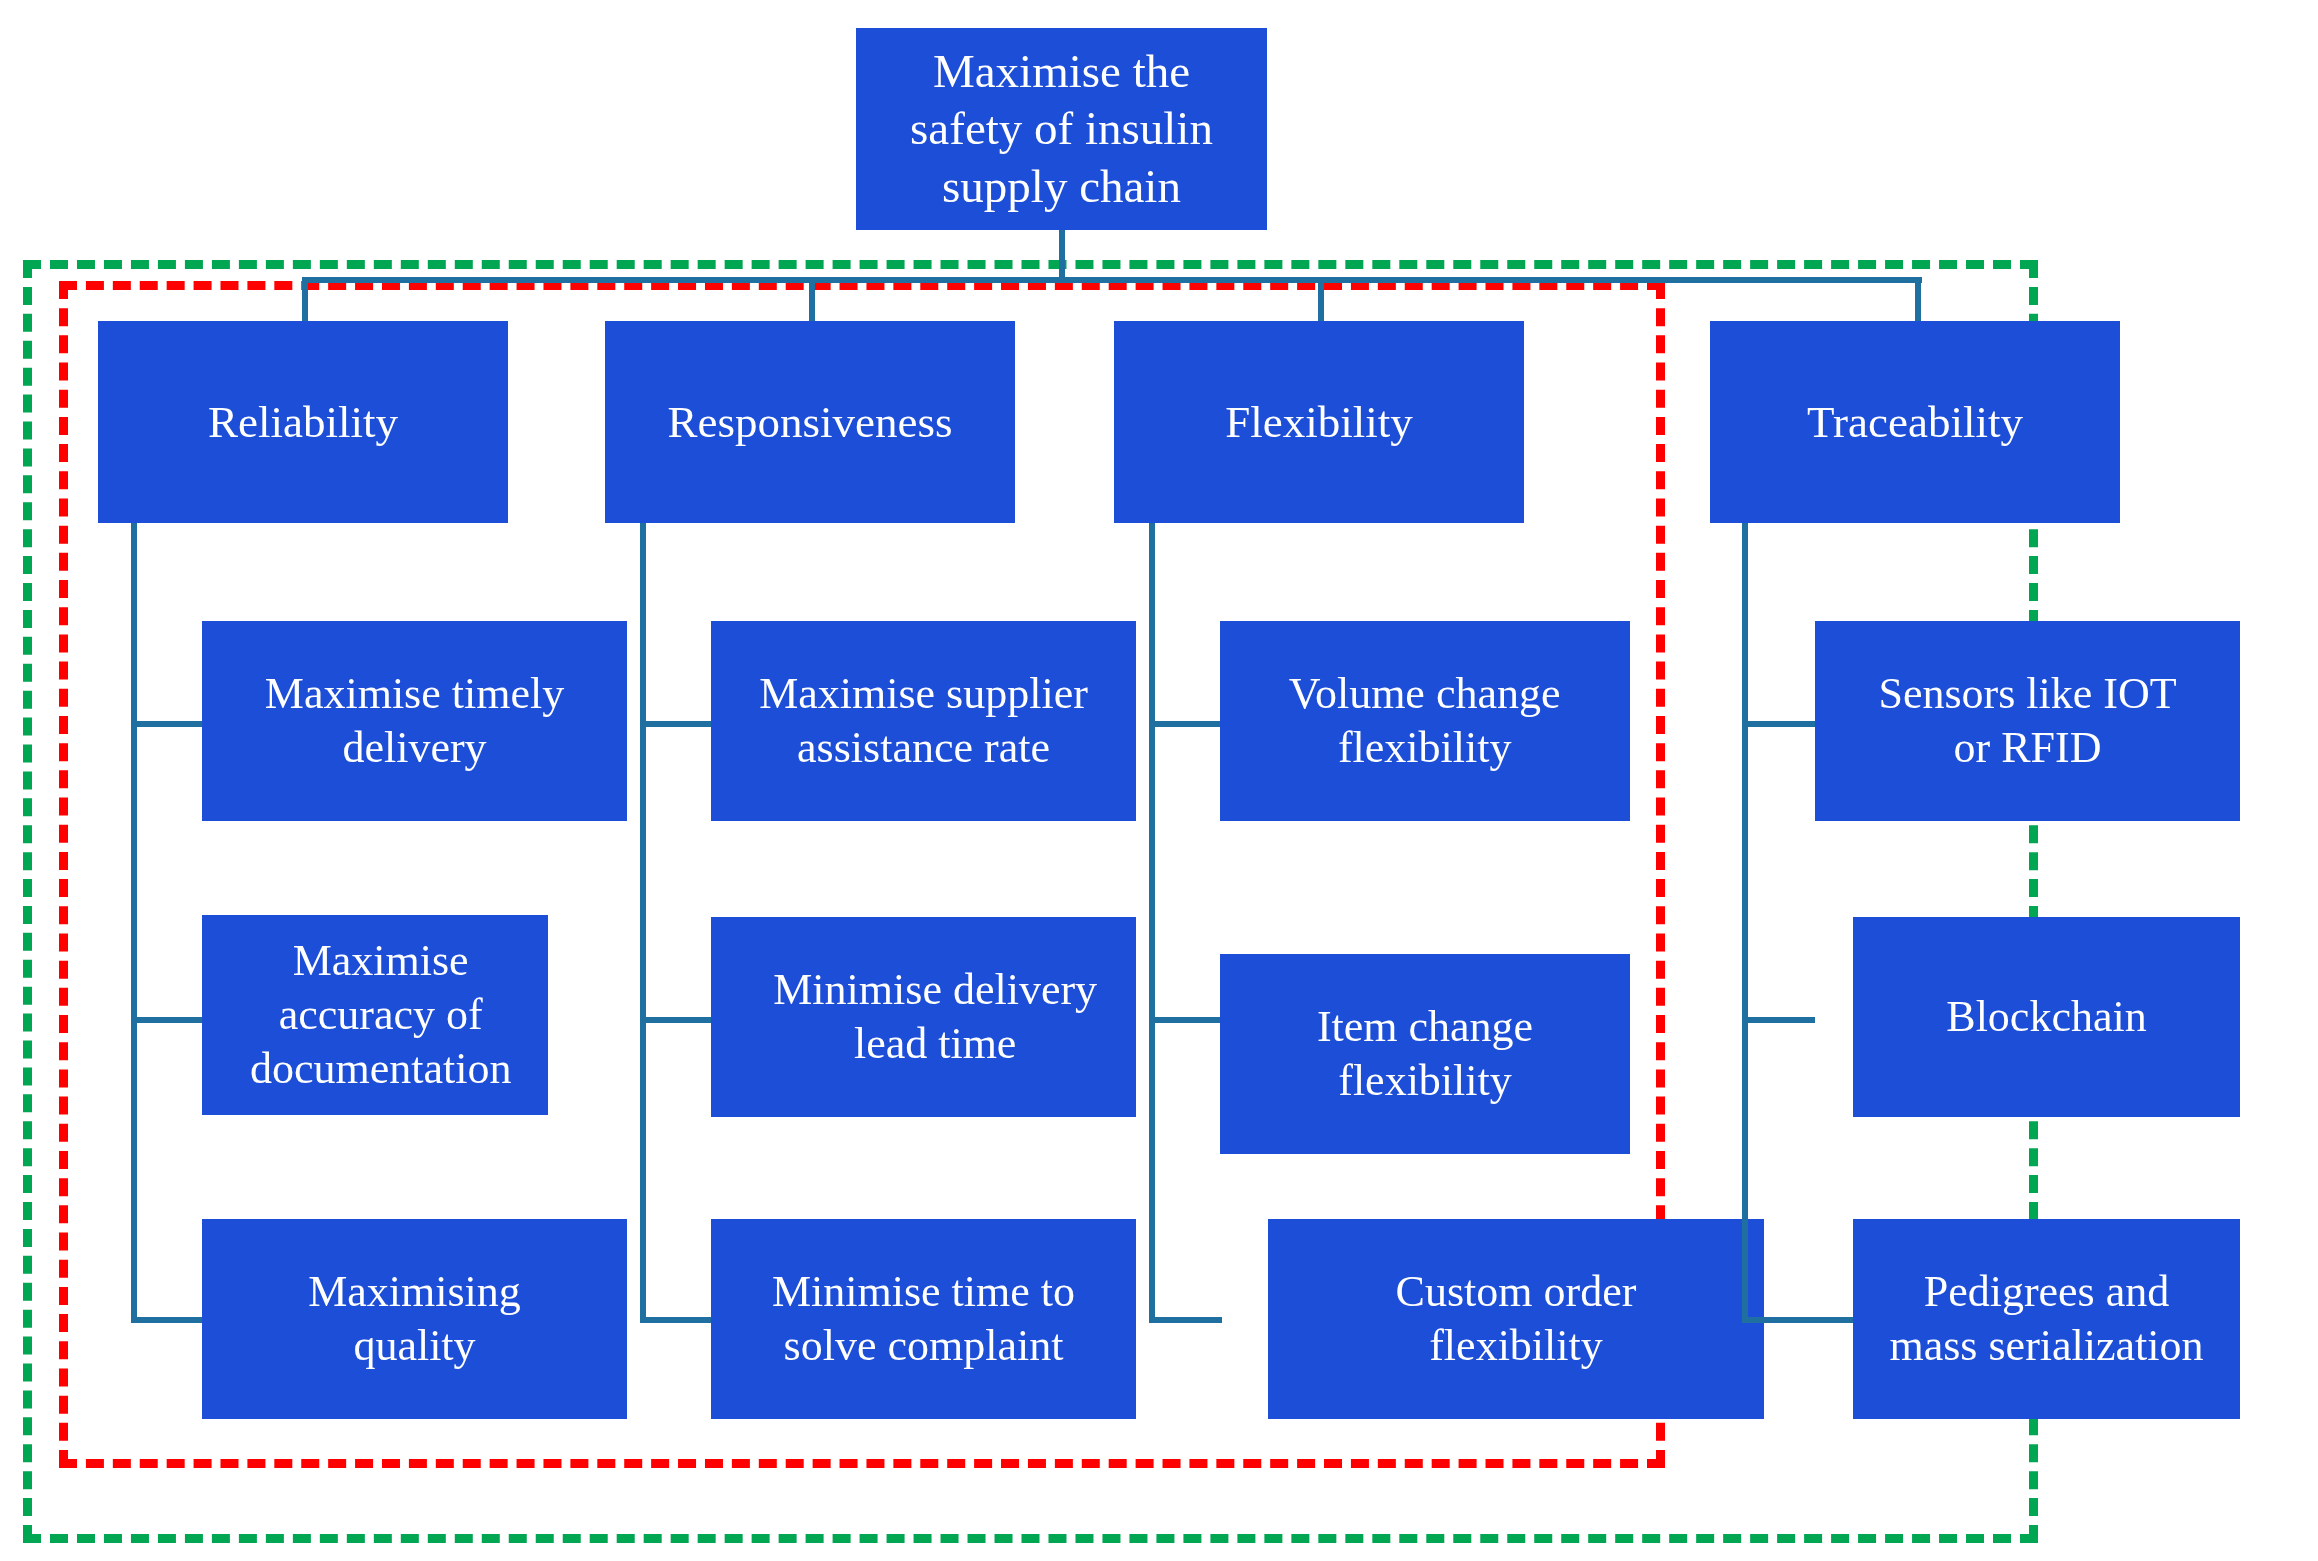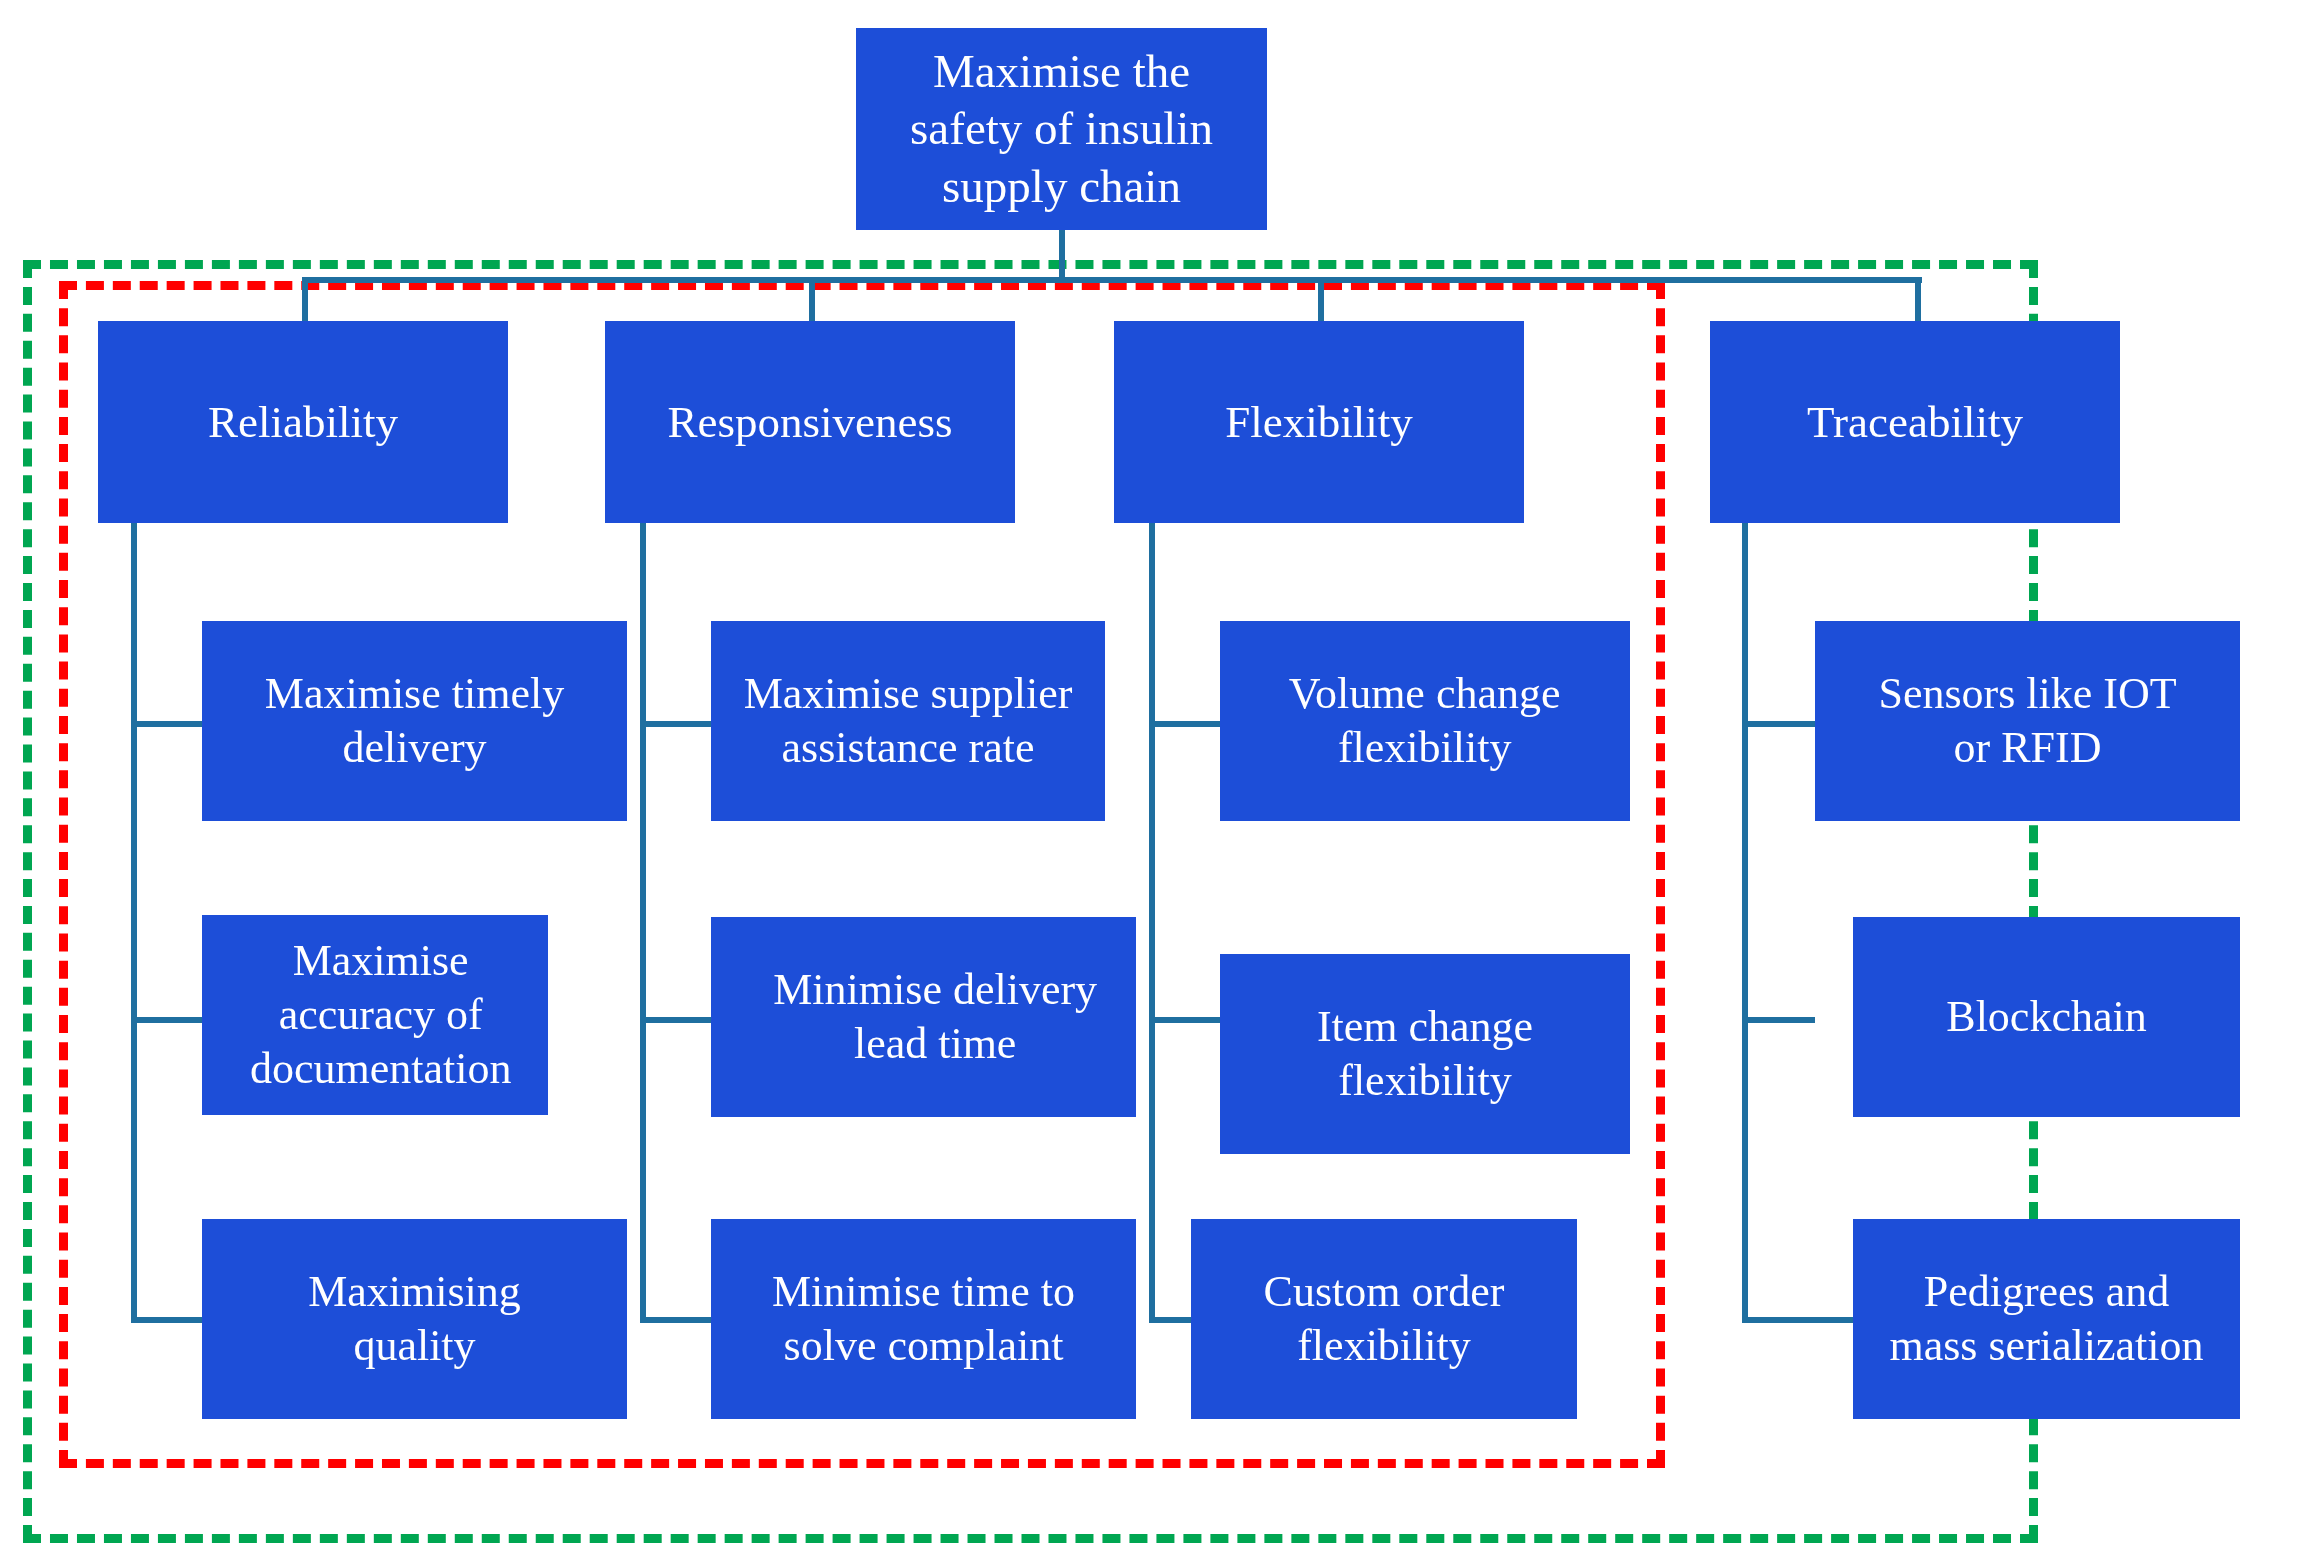--- a/index.html
+++ b/index.html
@@ -78,37 +78,37 @@
 accuracy of
 documentation</div>
   <div class="node lvl2" style="left:202px;top:1219px;width:425px;height:200px;">Maximising
 quality</div>
 
   <div class="conn conn-v" style="left:640px;top:523px;width:6.1px;height:800px;"></div>
   <div class="conn conn-h" style="left:640px;top:721px;width:73px;height:6.1px;"></div>
   <div class="conn conn-h" style="left:640px;top:1017px;width:73px;height:6.1px;"></div>
   <div class="conn conn-h" style="left:640px;top:1317px;width:73px;height:6.1px;"></div>
 
-  <div class="node lvl2" style="left:711px;top:621px;width:394px;height:200px;">Maximise supplier
+  <div class="node lvl2" style="left:711px;top:621px;width:425px;height:200px;">Maximise supplier
 assistance rate</div>
   <div class="node lvl2" style="left:711px;top:917px;width:425px;height:200px;padding-left:32px;">Minimise delivery
 lead time</div>
   <div class="node lvl2" style="left:711px;top:1219px;width:425px;height:200px;">Minimise time to
 solve complaint</div>
 
   <div class="conn conn-v" style="left:1149px;top:523px;width:6.1px;height:800px;"></div>
   <div class="conn conn-h" style="left:1149px;top:721px;width:73px;height:6.1px;"></div>
   <div class="conn conn-h" style="left:1149px;top:1017px;width:73px;height:6.1px;"></div>
   <div class="conn conn-h" style="left:1149px;top:1317px;width:73px;height:6.1px;"></div>
 
   <div class="node lvl2" style="left:1220px;top:621px;width:410px;height:200px;padding-left:8px;">Volume change
 flexibility</div>
   <div class="node lvl2" style="left:1220px;top:954px;width:410px;height:200px;">Item change
 flexibility</div>
-  <div class="node lvl2" style="left:1191px;top:1219px;width:386px;height:200px;">Custom order
+  <div class="node lvl2" style="left:1268px;top:1219px;width:496px;height:200px;">Custom order
 flexibility</div>
 
   <div class="conn conn-v" style="left:1742px;top:523px;width:6.1px;height:800px;"></div>
   <div class="conn conn-h" style="left:1742px;top:721px;width:73px;height:6.1px;"></div>
   <div class="conn conn-h" style="left:1742px;top:1017px;width:73px;height:6.1px;"></div>
   <div class="conn conn-h" style="left:1742px;top:1317px;width:113px;height:6.1px;"></div>
 
   <div class="node lvl2" style="left:1815px;top:621px;width:425px;height:200px;">Sensors like IOT
 or RFID</div>
   <div class="node lvl2" style="left:1853px;top:917px;width:387px;height:200px;">Blockchain</div>

